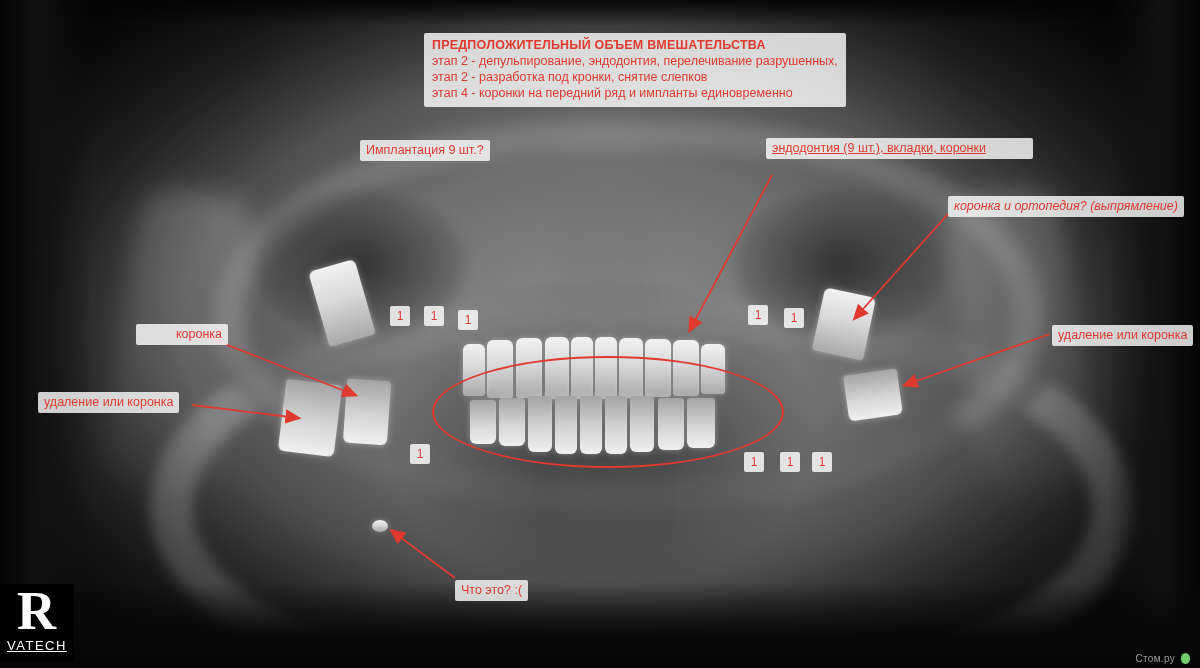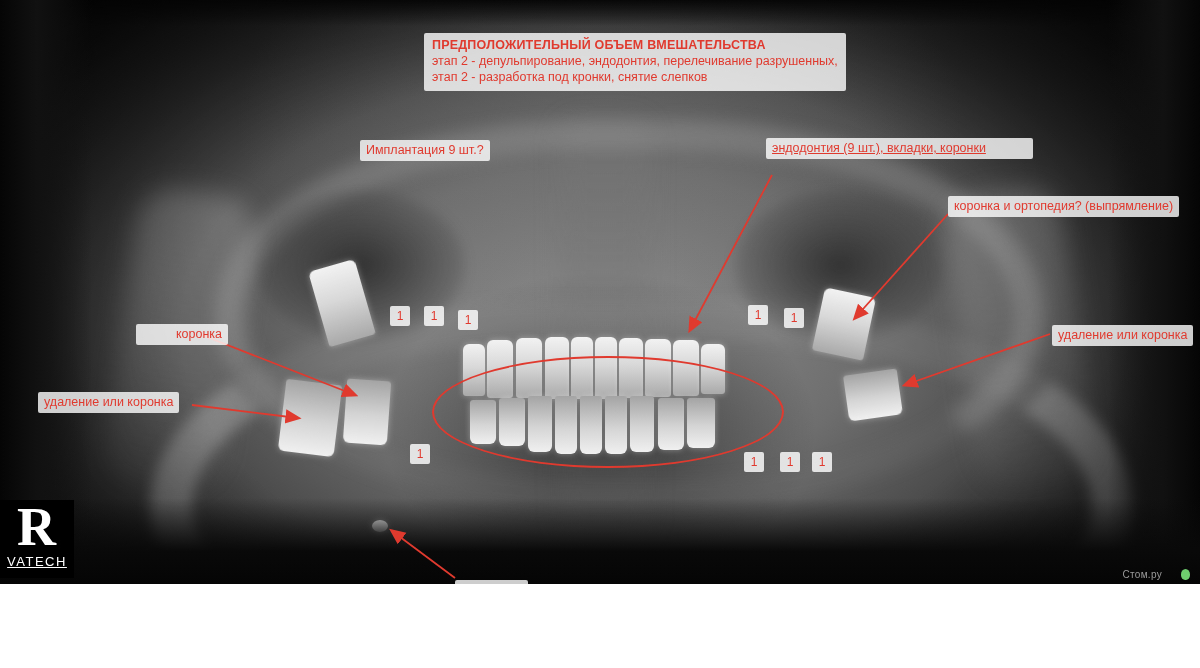--- a/index.html
+++ b/index.html
@@ -3,21 +3,21 @@
 <meta charset="utf-8">
 <style>
   html, body {
     margin: 0;
     padding: 0;
     background: #ffffff;
   }
   #stage {
     position: relative;
     width: 1200px;
-    height: 584px;
+    height: 668px;
     overflow: hidden;
     background: #0d0d0d;
     font-family: "Liberation Sans", sans-serif;
   }
 
   
   .xray-base {
     position: absolute;
     inset: 0;
     background:
@@ -189,21 +189,21 @@
     text-decoration: underline;
   }
   .watermark {
     position: absolute;
     right: 10px; bottom: 4px;
     color: #9a9a9a;
     font-size: 10px;
     letter-spacing: .3px;
     display: flex;
     align-items: flex-end;
-    gap: 19px;
+    gap: 6px;
   }
   .watermark .dot {
     display: inline-block;
     width: 9px; height: 11px;
     background: #6fcf6f;
     border-radius: 50% 50% 45% 45%;
   }
 </style>
 </head>
 <body>
@@ -275,29 +275,30 @@
 
     <path d="M455,578 L392,531" stroke="#e03a2f" stroke-width="1.8" fill="none" marker-end="url(#ah)"></path>
   </svg>
 
   <div class="ellipse-mark"></div>
 
   <div class="plan-box">
     <div class="title row">ПРЕДПОЛОЖИТЕЛЬНЫЙ ОБЪЕМ ВМЕШАТЕЛЬСТВА</div>
     <div class="row">этап 2 - депульпирование, эндодонтия, перелечивание разрушенных,</div>
     <div class="row">этап 2 - разработка под кронки, снятие слепков</div>
+    <div class="row">этап 4 - коронки на передний ряд и импланты единовременно</div>
   </div>
 
   <div class="label" style="left:360px;top:140px;">Имплантация 9 шт.?</div>
 
   <div class="label block" style="left:766px;top:138px;width:255px;">
     <div>эндодонтия (9 шт.), вкладки, коронки</div>
   </div>
 
-  <div class="label" style="left:948px;top:196px;">коронка и ортопедия? (выпрямление)</div>
+  <div class="label" style="left:948px;top:196px;font-style:italic;">коронка и ортопедия? (выпрямление)</div>
   <div class="label" style="left:1052px;top:325px;">удаление или коронка</div>
   <div class="label" style="left:136px;top:324px;padding-left:40px;">коронка</div>
   <div class="label" style="left:38px;top:392px;">удаление или коронка</div>
   <div class="label" style="left:455px;top:580px;">Что это? :(</div>
 
   <div class="marker1" style="left:390px;top:306px;">1</div>
   <div class="marker1" style="left:424px;top:306px;">1</div>
   <div class="marker1" style="left:458px;top:310px;">1</div>
   <div class="marker1" style="left:748px;top:305px;">1</div>
   <div class="marker1" style="left:784px;top:308px;">1</div>

